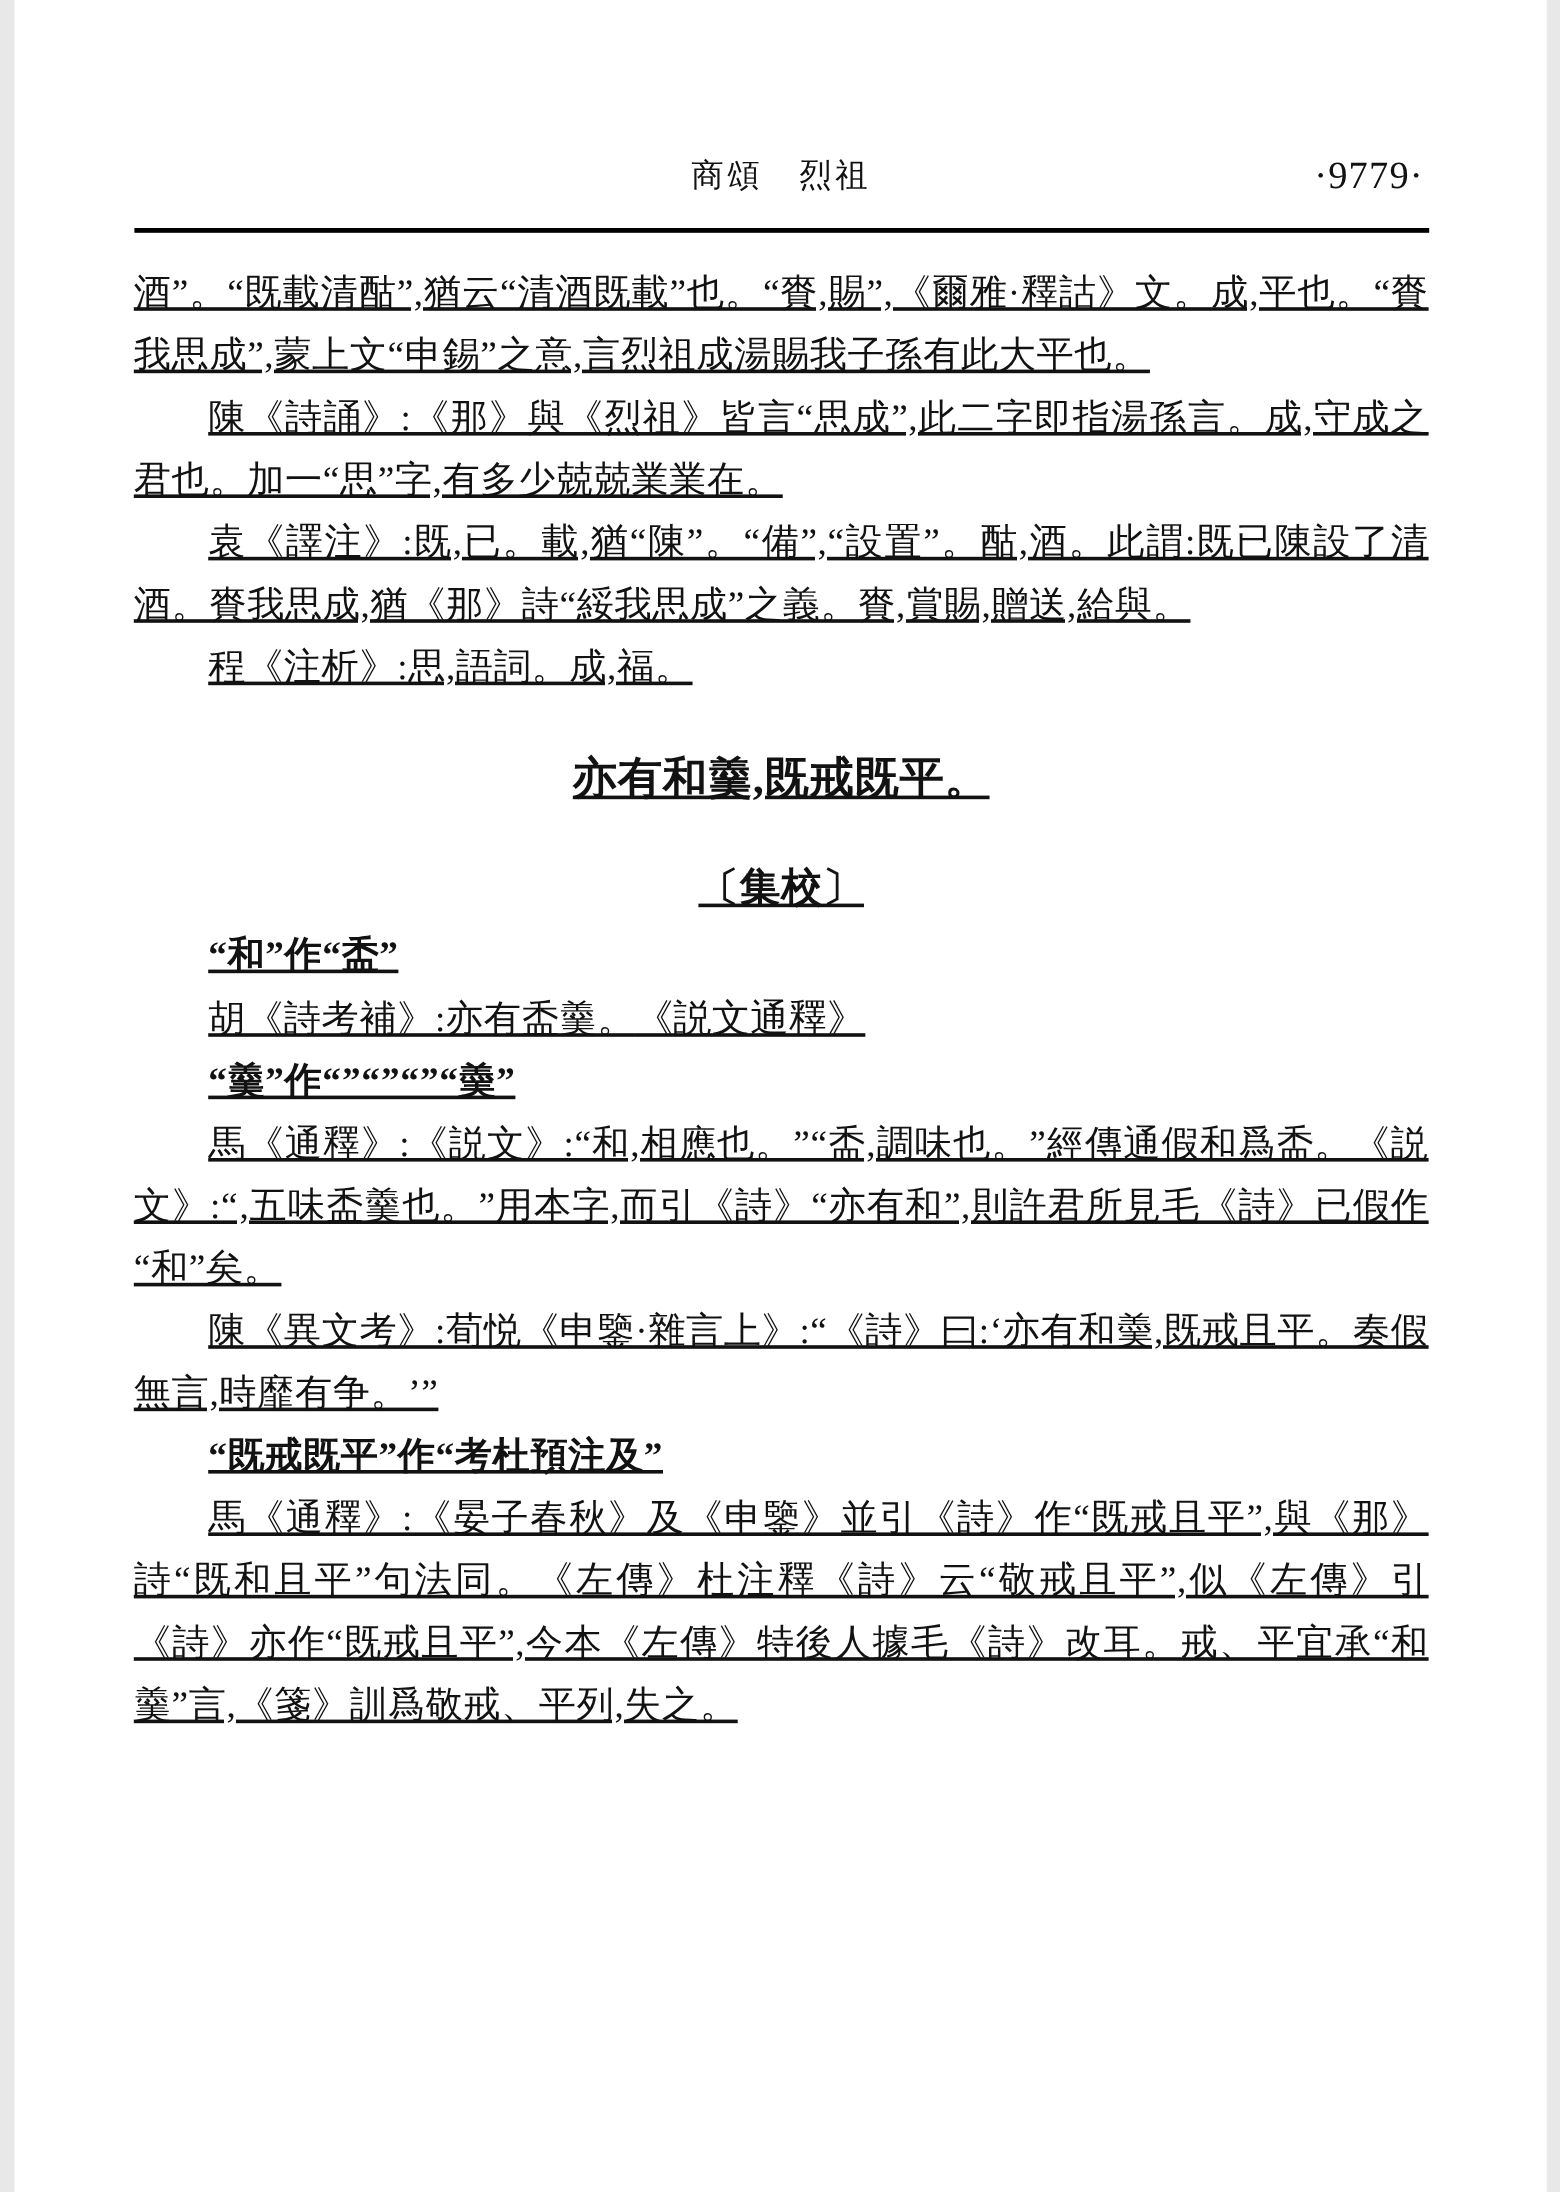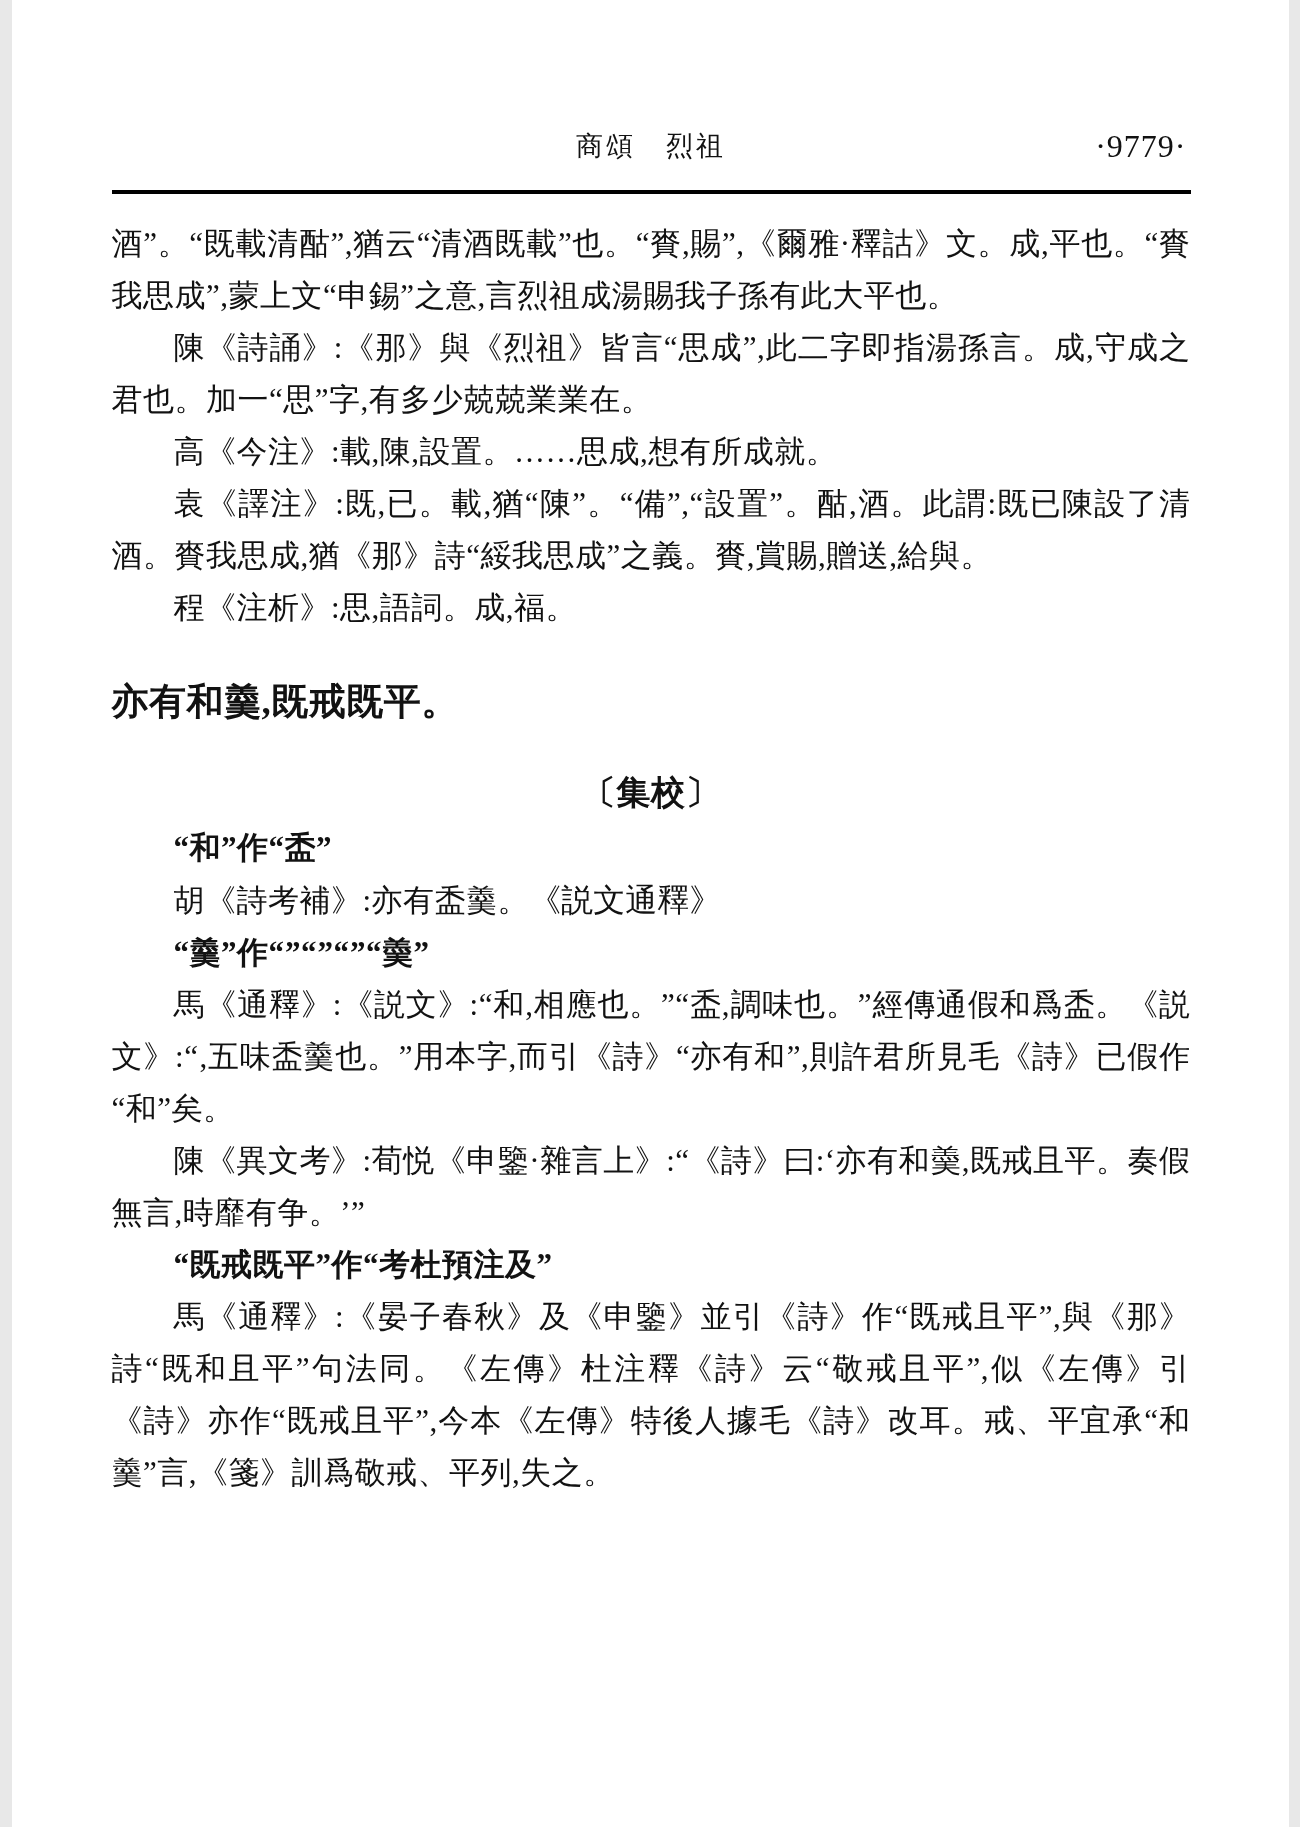--- a/index.html
+++ b/index.html
@@ -22,26 +22,27 @@
   .page-number { position:absolute; right:4px; top:0; font-size:32px; letter-spacing:1px; }
   .rule { height:4px; background:#000; margin-top:24px; }
   main { margin-top:24px; }
   .para {
     margin:0;
     font-size:31px;
     line-height:52px;
     text-align:justify;
     text-justify:inter-ideograph;
     letter-spacing:0.5px;
+    text-decoration:underline;
   }
   .para.indent { text-indent:2em; }
   .para.lemma { font-weight:bold; }
   .para.verse-heading {
     font-size:37px; font-weight:bold; line-height:56px;
-    margin:40px 0 34px; text-align:left;
+    margin:40px 0 34px; text-align:center;
   }
   .para.section-heading {
     font-size:34px; font-weight:bold; line-height:58px;
     margin:4px 0 0; text-align:center;
   }
   .small { font-size:32px; letter-spacing:0; }
 </style>
 </head>
 <body>
 
@@ -49,21 +50,20 @@
   <header>
     <div class="header-inner">
       <span class="running-title">商頌　烈祖</span>
       <span class="page-number">·9779·</span>
     </div>
     <div class="rule"></div>
   </header>
   <main id="content">
       <p class="para body"><span>酒”。“既載清酤”,猶云“清酒既載”也。“賚,賜”,《爾雅·釋詁》文。成,平也。“賚我思成”,蒙上文“申錫”之意,言烈祖成湯賜我子孫有此大平也。</span></p>
       <p class="para body indent"><span>陳《詩誦》:《那》與《烈祖》皆言“思成”,此二字即指湯孫言。成,守成之君也。加一“思”字,有多少兢兢業業在。</span></p>
-      <p class="para body indent"><span>高《今注》:載,陳,設置。……思成,想有所成就。</span></p>
       <p class="para body indent"><span>袁《譯注》:既,已。載,猶“陳”。“備”,“設置”。酤,酒。此謂:既已陳設了清酒。賚我思成,猶《那》詩“綏我思成”之義。賚,賞賜,贈送,給與。</span></p>
       <p class="para body indent"><span>程《注析》:思,語詞。成,福。</span></p>
       <p class="para verse-heading"><span>亦有和羹,既戒既平。</span></p>
       <p class="para section-heading"><span>〔集校〕</span></p>
       <p class="para lemma indent"><span>“和”作“盉”</span></p>
       <p class="para body indent"><span>胡《詩考補》:亦有盉羹。</span><span class="small">《説文通釋》</span></p>
       <p class="para lemma indent"><span>“羹”作“𩱧”“𩰱”“𩱬”“羮”</span></p>
       <p class="para body indent"><span>馬《通釋》:《説文》:“和,相應也。”“盉,調味也。”經傳通假和爲盉。《説文》:“𩱧,五味盉羹也。”用本字,而引《詩》“亦有和𩱧”,則許君所見毛《詩》已假作“和”矣。</span></p>
       <p class="para body indent"><span>陳《異文考》:荀悦《申鑒·雜言上》:“《詩》曰:‘亦有和羮,既戒且平。奏假無言,時靡有争。’”</span></p>
       <p class="para lemma indent"><span>“既戒既平”作“考杜預注及”</span></p>

